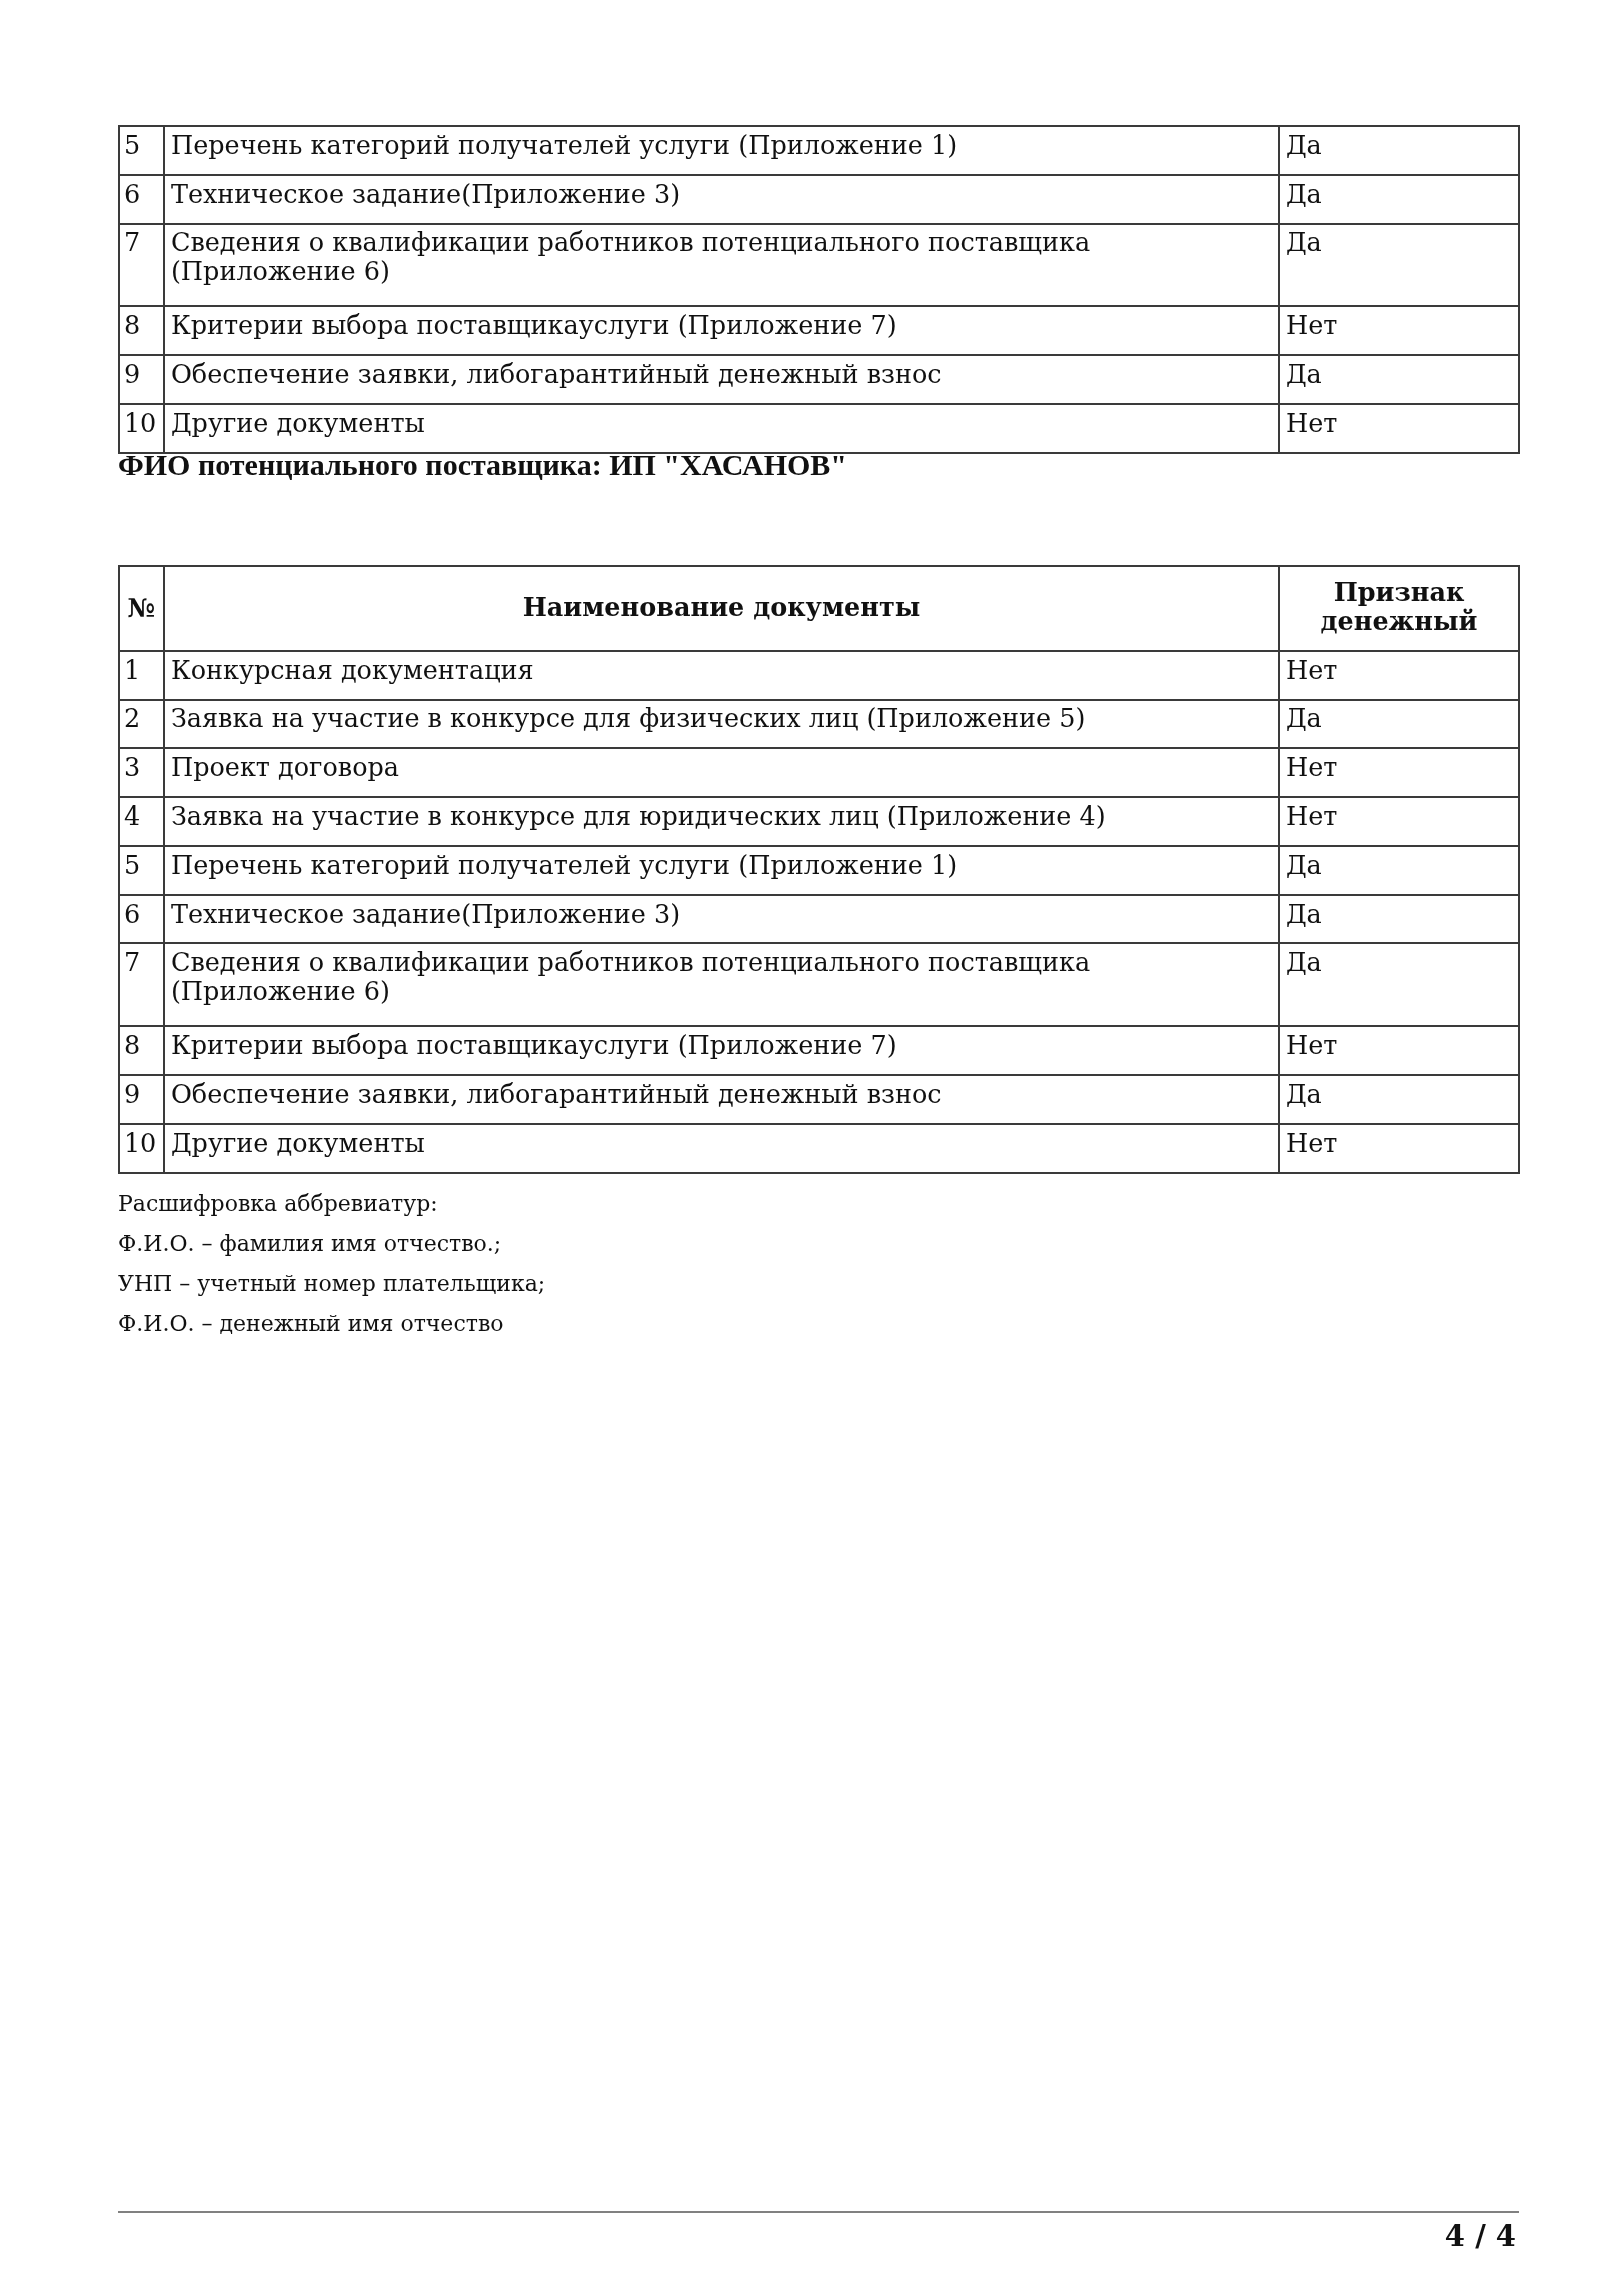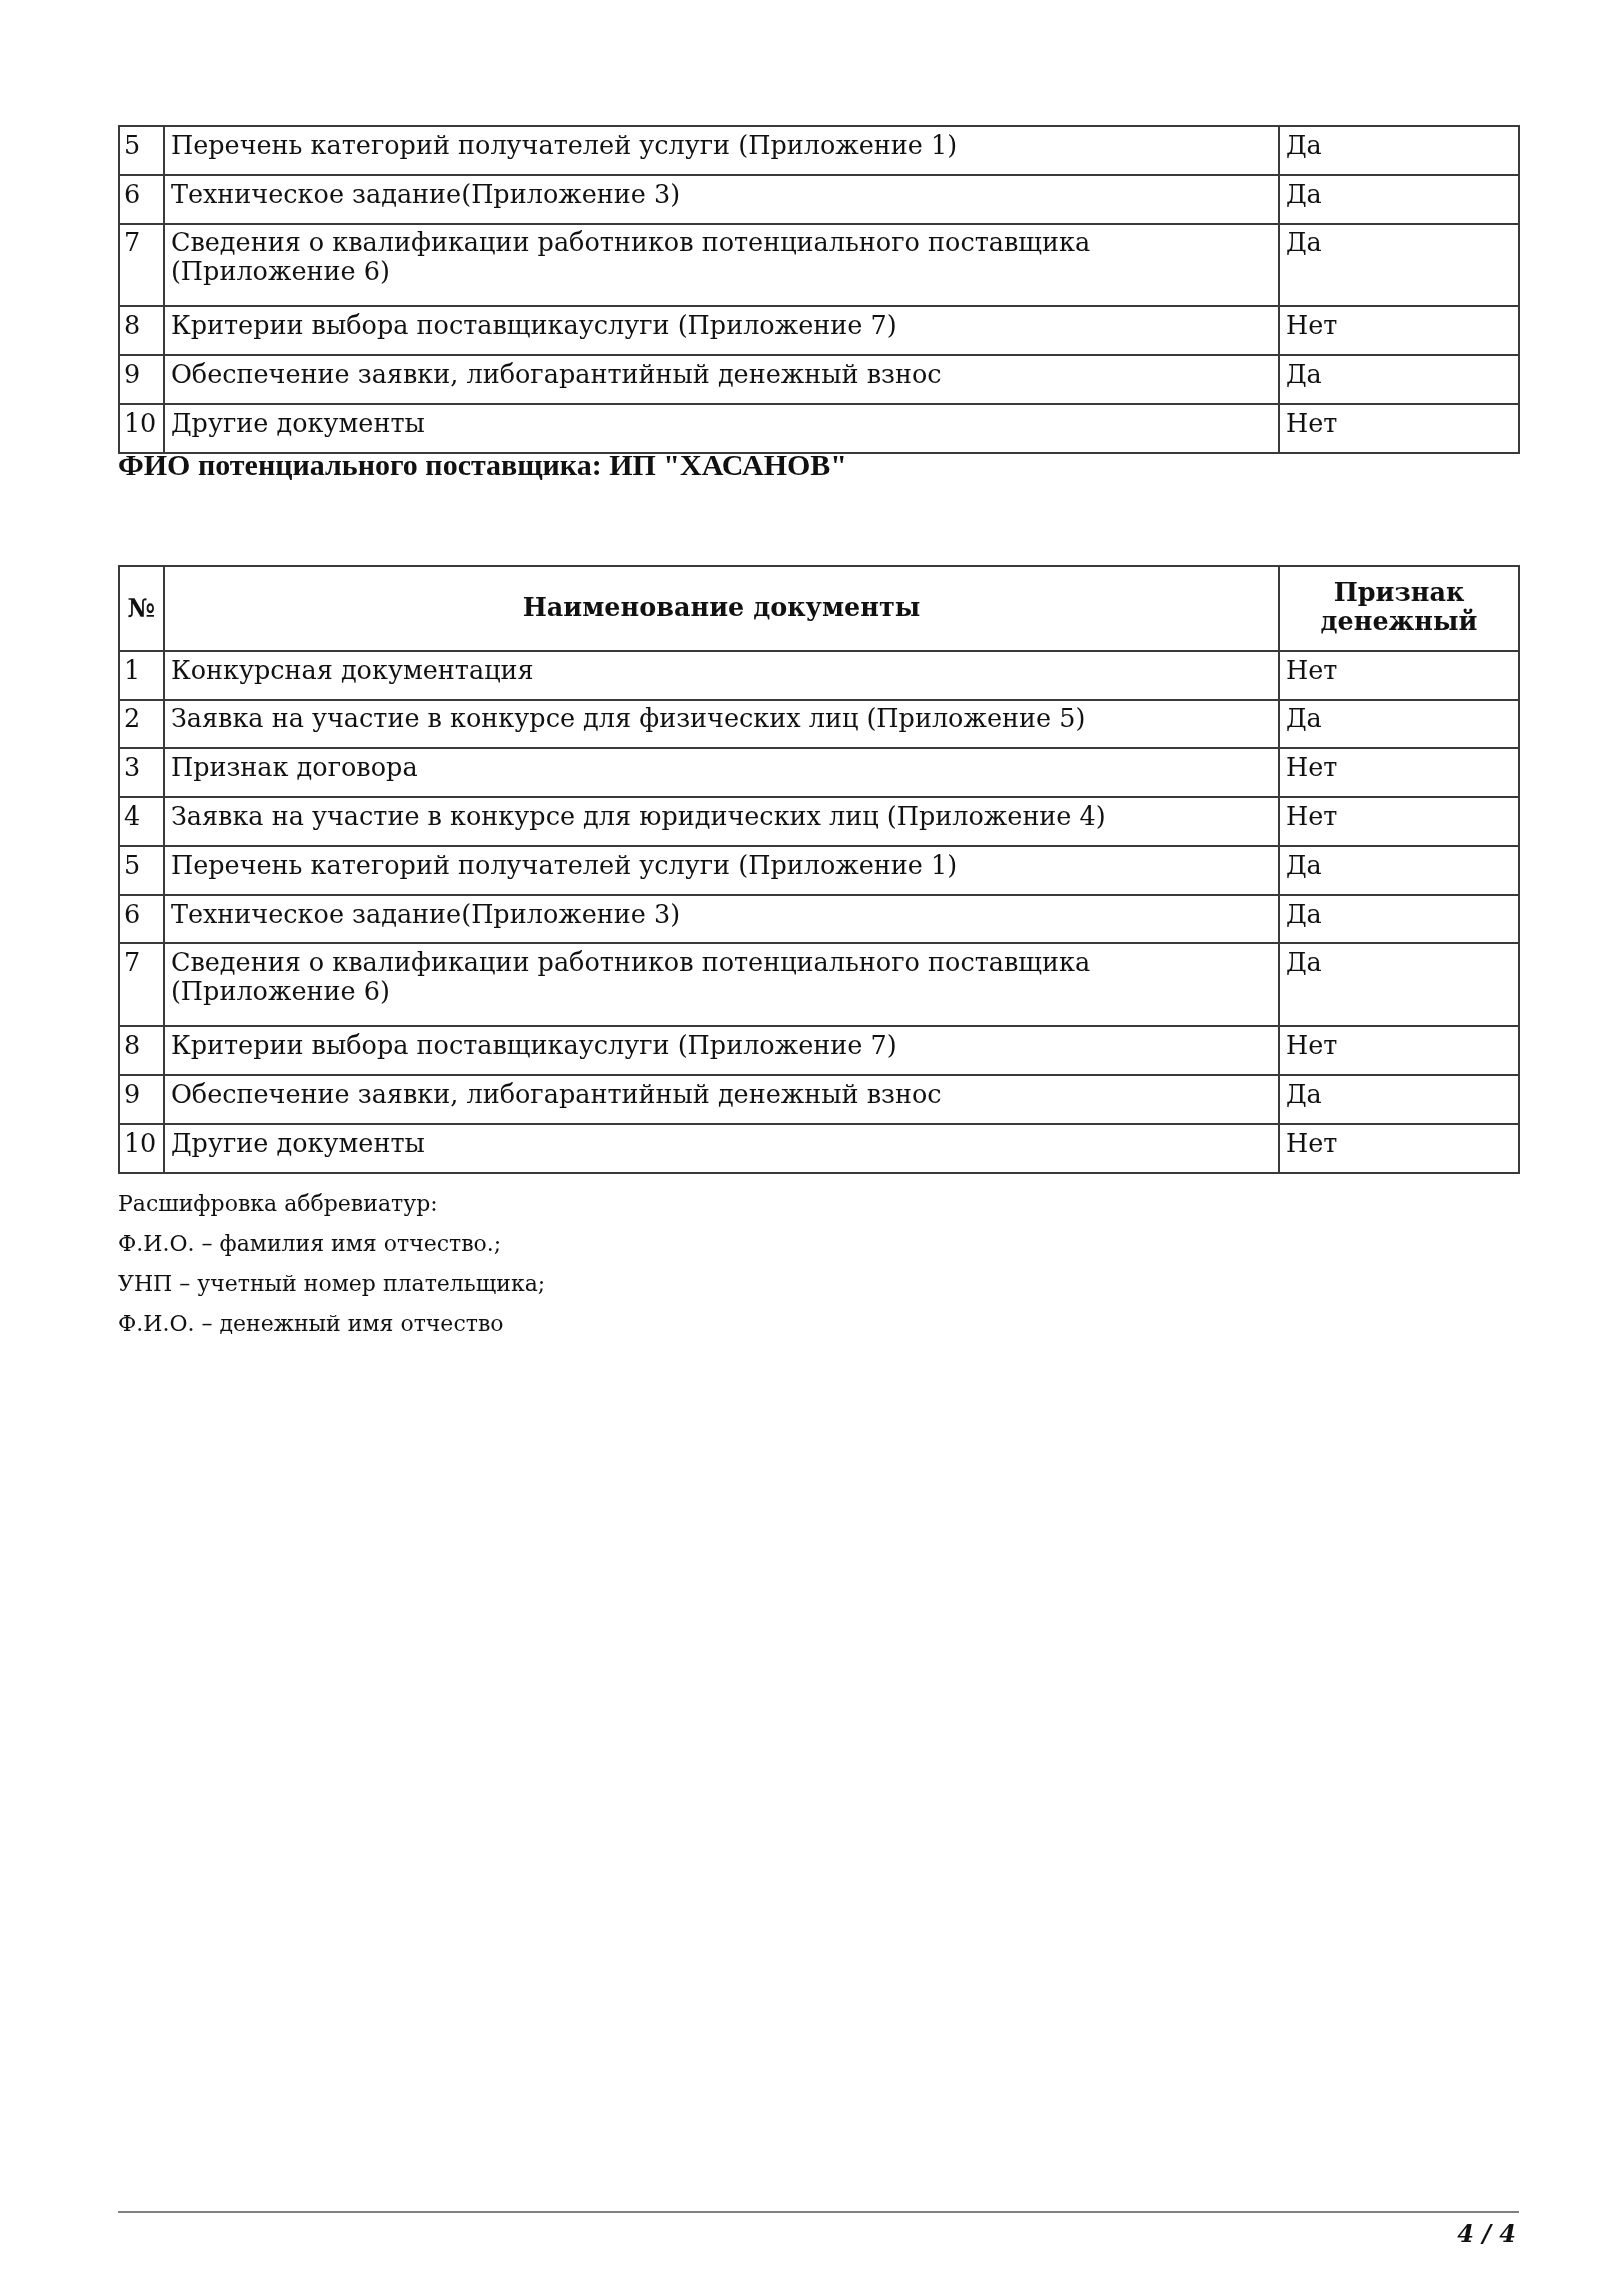--- a/index.html
+++ b/index.html
@@ -17,22 +17,22 @@
   .doc-table tr.r2 td { height: 71px; }
   .doc-table th { font-weight: bold; vertical-align: middle; text-align: center; height: 73px; }
   .doc-table th.num-h { padding: 0 2px; }
   #table-1 { top: 125px; }
   #table-2 { top: 565px; }
   .supplier-block { position: absolute; left: 118px; top: 445px; font-weight: bold;
                     font-size: 30px; line-height: 39px; font-family: Liberation Serif, serif; }
   .abbr-block { position: absolute; left: 118px; top: 1184px; font-size: 22px; line-height: 40px; }
   .footer-rule { position: absolute; left: 118px; width: 1401px; top: 2211px; height: 0;
                  border-top: 2px solid #808080; }
-  .page-num { position: absolute; right: 105px; top: 2219px; font-size: 24px;
-              font-weight: bold; font-style: italic; }
+  .page-num { position: absolute; right: 105px; top: 2219px; font-size: 29px;
+              font-weight: bold; }
 </style>
 </head>
 <body>
 
 <table class="doc-table" id="table-1">
   <colgroup>
       <col class="c-num">
       <col class="c-name">
       <col class="c-val">
     </colgroup>
@@ -93,21 +93,21 @@
       <td>Конкурсная документация</td>
       <td>Нет</td>
     </tr>
     <tr class="r1">
       <td class="num">2</td>
       <td>Заявка на участие в конкурсе для физических лиц (Приложение 5)</td>
       <td>Да</td>
     </tr>
     <tr class="r1">
       <td class="num">3</td>
-      <td>Признак договора</td>
+      <td>Проект договора</td>
       <td>Нет</td>
     </tr>
     <tr class="r1">
       <td class="num">4</td>
       <td>Заявка на участие в конкурсе для юридических лиц (Приложение 4)</td>
       <td>Нет</td>
     </tr>
     <tr class="r1">
       <td class="num">5</td>
       <td>Перечень категорий получателей услуги (Приложение 1)</td>

